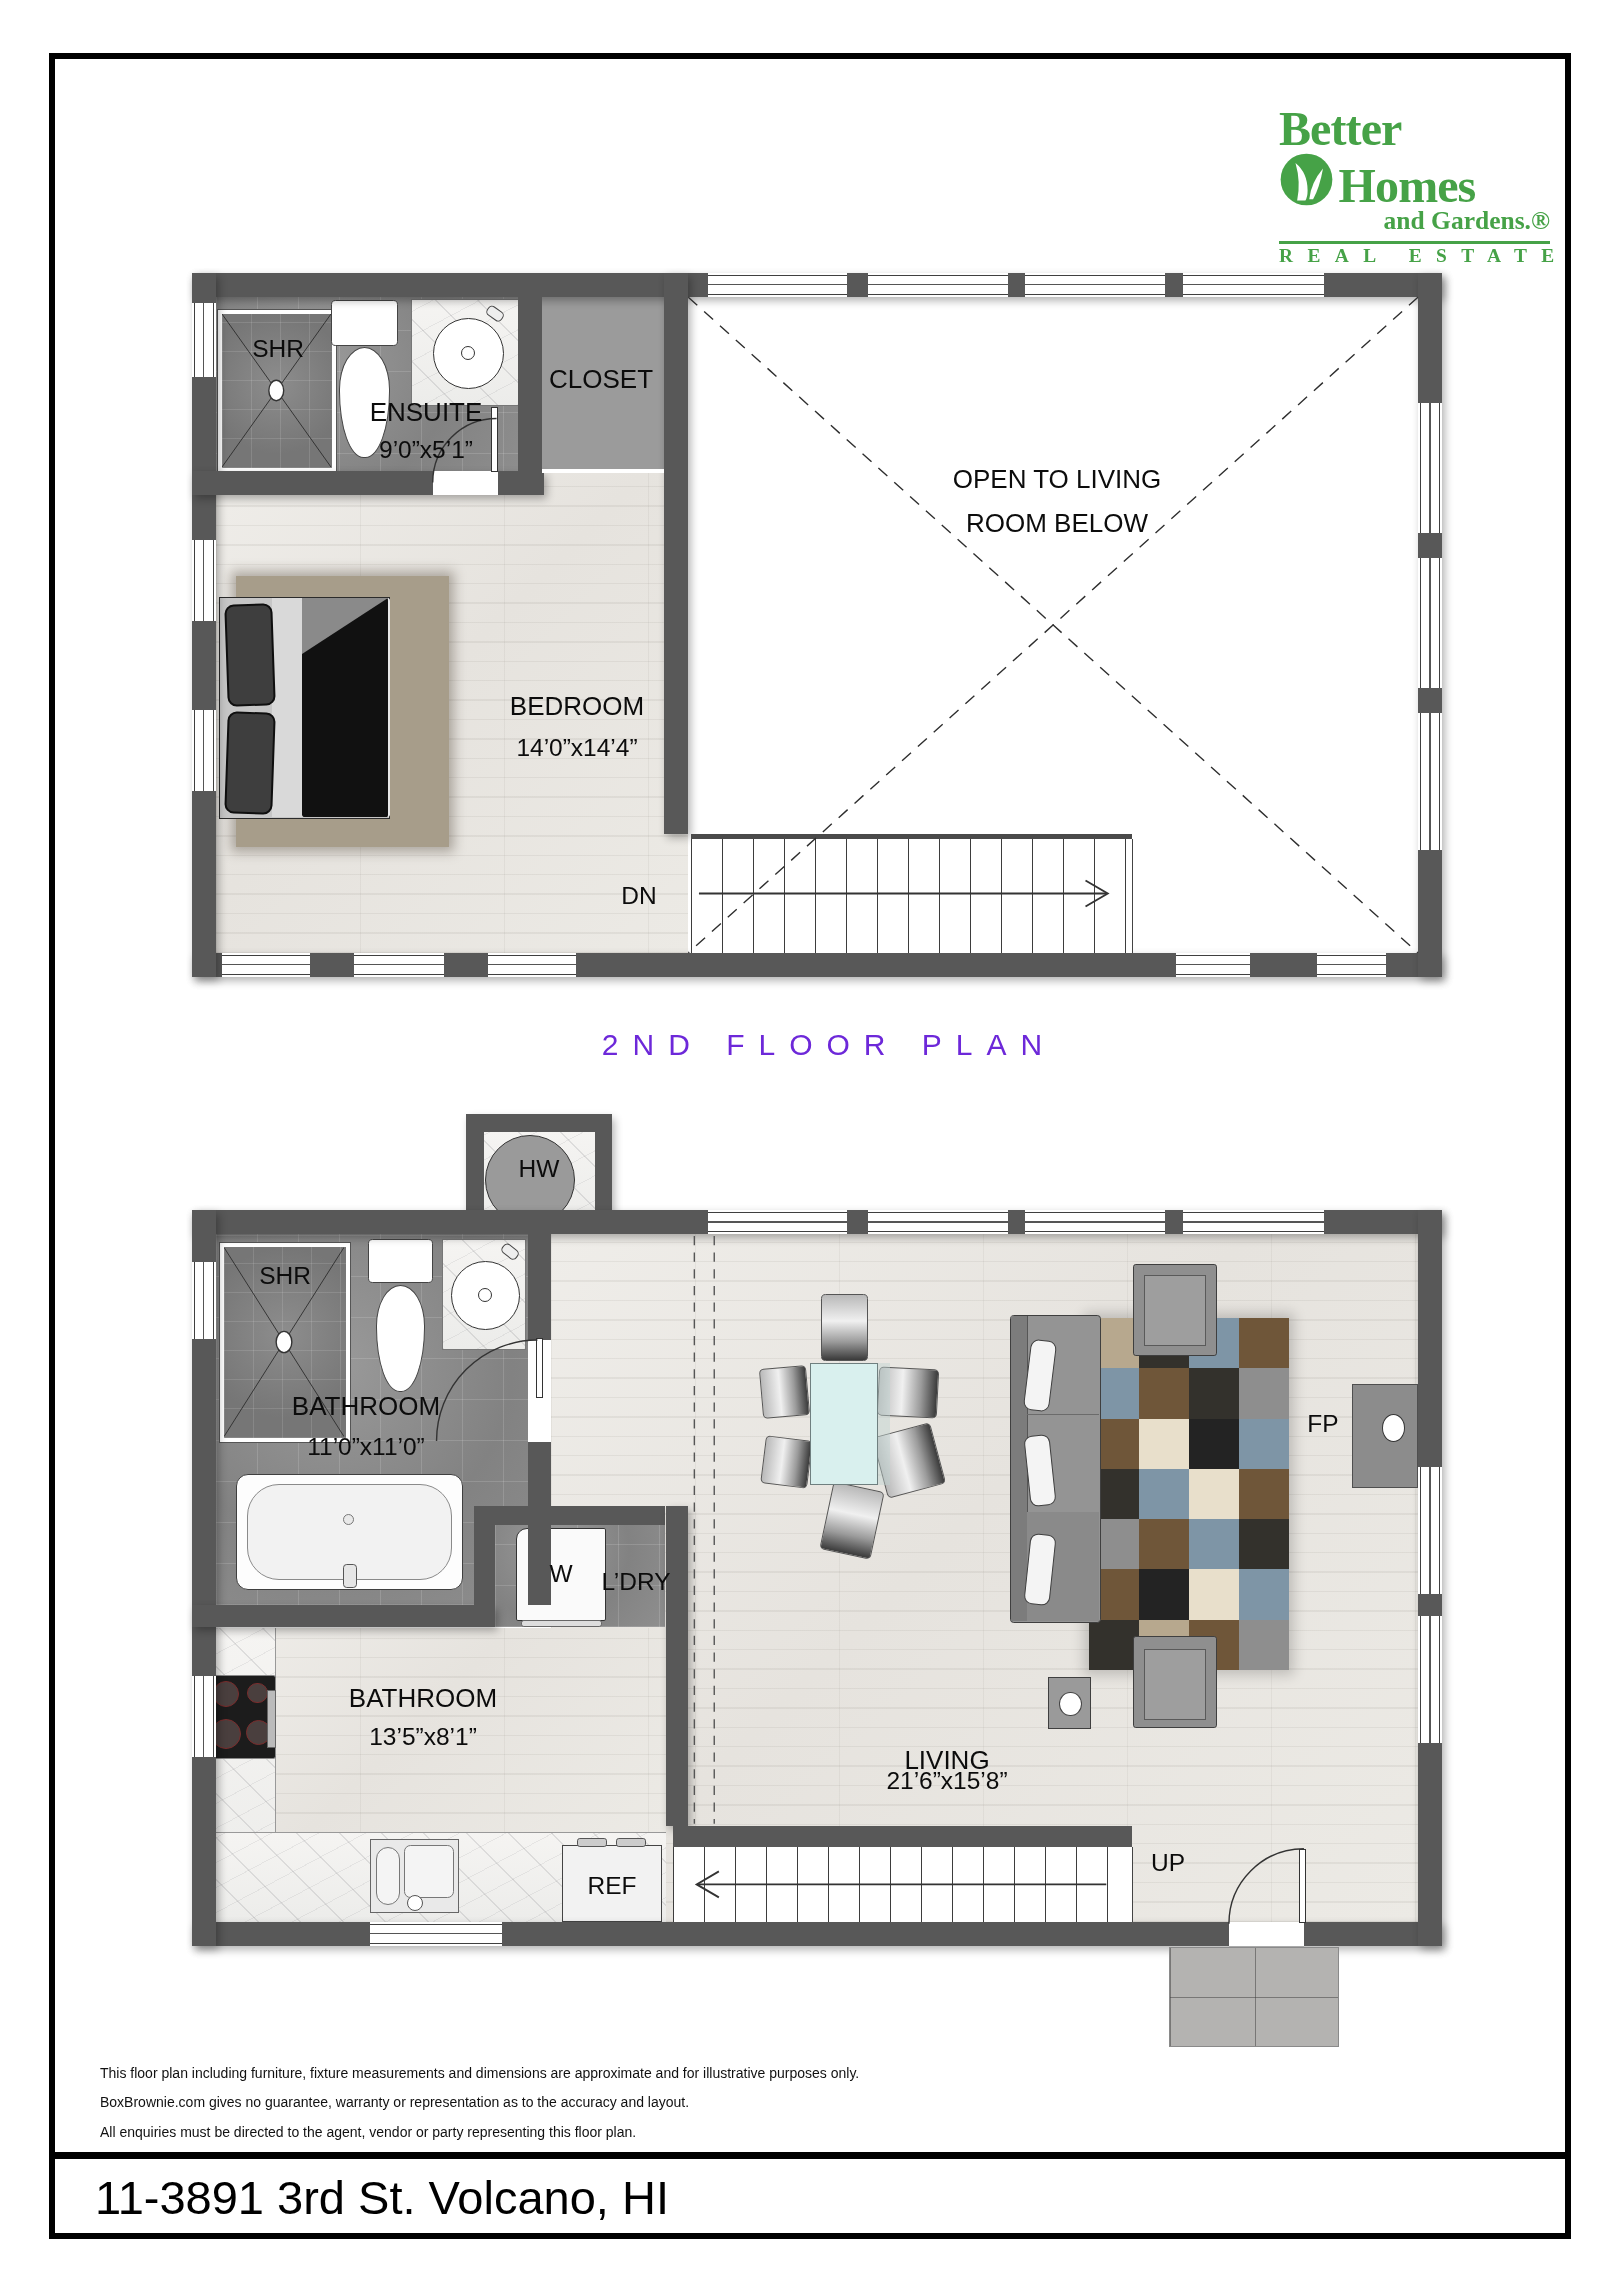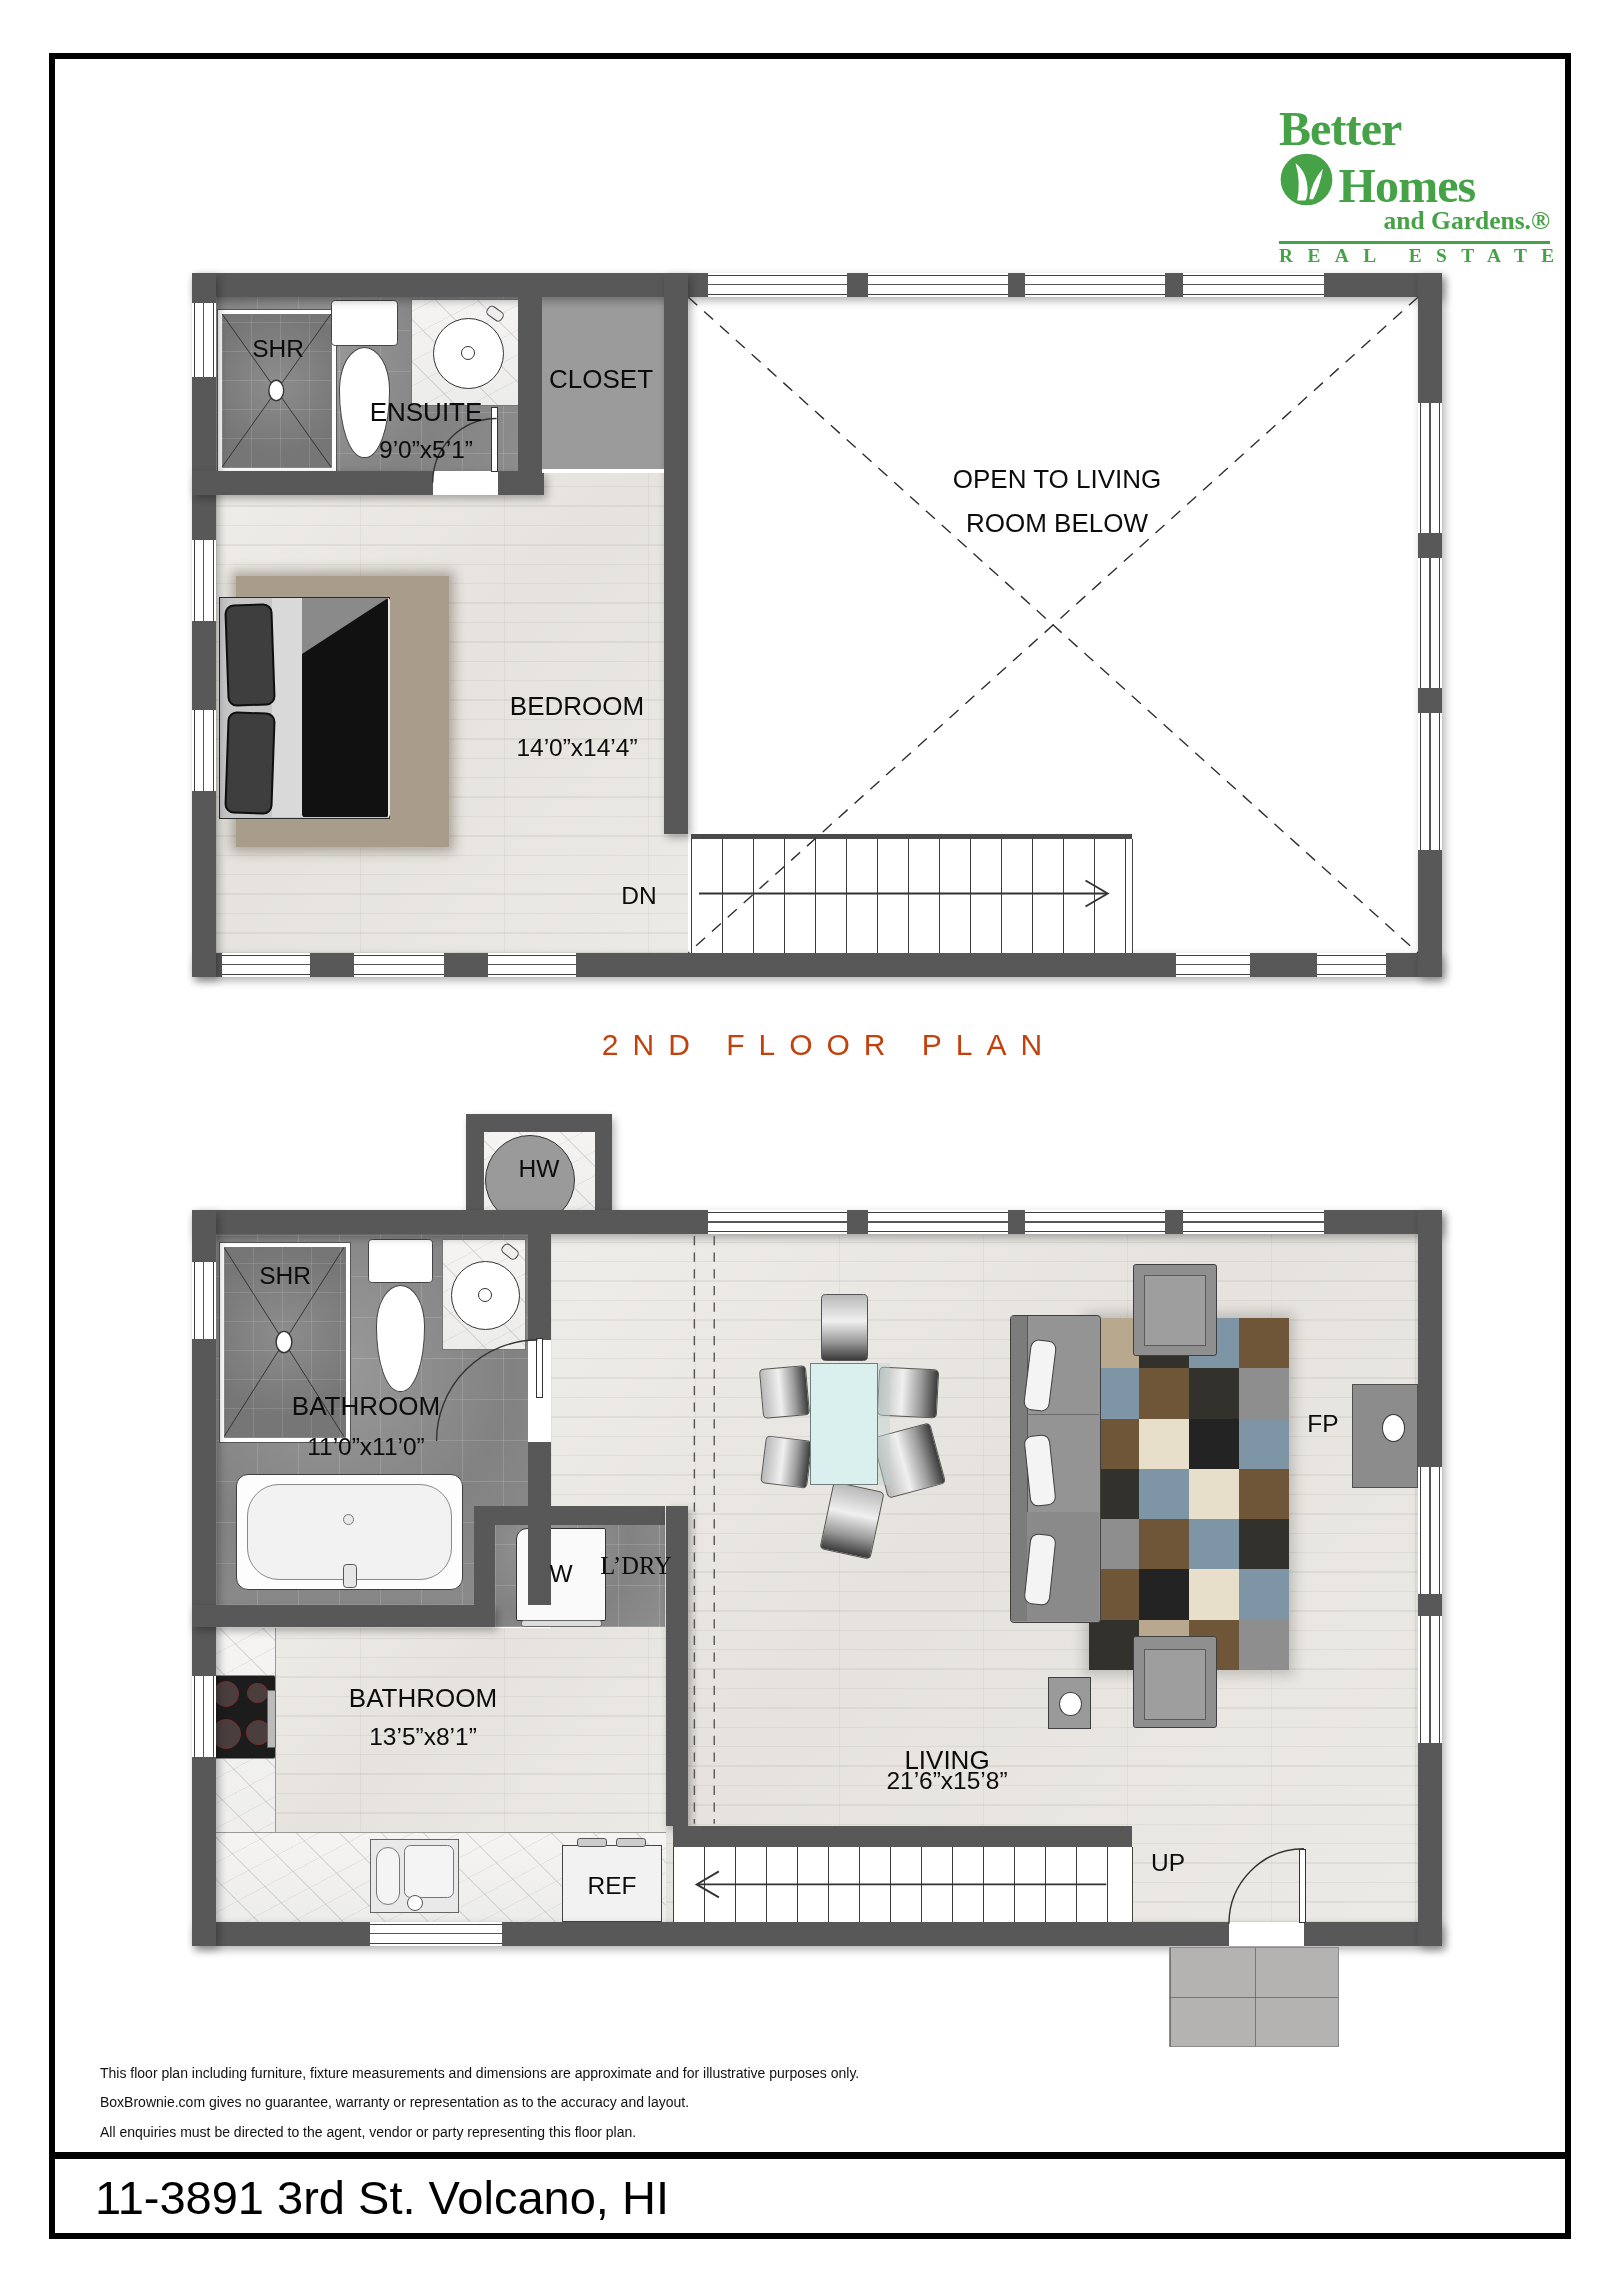--- a/index.html
+++ b/index.html
@@ -40,21 +40,21 @@
      #b4b3b1;}
   .closetfloor{background:#9b9b9b;}
   
   .treads{background:repeating-linear-gradient(90deg,#3d3d3d 0 1.4px,rgba(0,0,0,0) 1.4px 31px),#fff;}
   
   .lbl{position:absolute;transform:translate(-50%,-50%);font-size:26px;line-height:1.1;
        white-space:nowrap;text-align:center;color:#0c0c0c;}
   .dim{font-size:24.5px;}
   .sm{font-size:24.5px;}
   .title{position:absolute;transform:translate(-50%,-50%);font-size:30px;letter-spacing:14px;
-         white-space:nowrap;color:#c2410c;}
+         white-space:nowrap;color:#6d28d9;}
   
   .box{position:absolute;box-sizing:border-box;}
   .pillow{position:absolute;background:#f4f4f4;border:1.9px solid #3e3e3e;border-radius:8.3px;}
   .chromeV{background:linear-gradient(180deg,#b9b9b9,#f0f0f0 40%,#9b9b9b 72%,#3a3a3a);border:0.9px solid #555;border-radius:4.6px;}
   .chromeH{background:linear-gradient(90deg,#b9b9b9,#f0f0f0 40%,#9b9b9b 72%,#3a3a3a);border:0.9px solid #555;border-radius:4.6px;}
   svg.overlay{position:absolute;left:0;top:0;pointer-events:none;}
   
   #logo{position:absolute;left:1279px;top:107px;width:271px;font-family:"Liberation Serif",serif;font-weight:bold;}
   #logo .l1{font-size:48px;line-height:.92;letter-spacing:-0.9px;}
   #logo .l2{display:flex;align-items:flex-end;margin-top:0.9px;}
@@ -350,21 +350,21 @@
       <line x1="1128" y1="285" x2="1128" y2="1555" stroke="#555" stroke-width="3" stroke-dasharray="20 16"></line>
       <path d="M 528 728 A 218 218 0 0 1 746 510" fill="none" stroke="#333" stroke-width="3"></path>
       <path d="M 2240 1771 A 162 162 0 0 1 2402 1609" fill="none" stroke="#333" stroke-width="3"></path>
       <line x1="1975" y1="1686" x2="1092" y2="1686" stroke="#333" stroke-width="4"></line>
       <polyline points="1138,1658 1090,1686 1138,1714" fill="none" stroke="#333" stroke-width="4"></polyline>
     </svg>
 
     <div class="lbl" style="left:174px;top:302px;">BATHROOM</div>
     <div class="lbl dim" style="left:174px;top:343px;">11’0”x11’0”</div>
     <div class="lbl sm" style="left:369px;top:470px;">W</div>
-    <div class="lbl sm" style="left:444px;top:462px;font-family:Liberation Serif, serif;">L’DRY</div>
+    <div class="lbl sm" style="left:444px;top:478px;">L’DRY</div>
     <div class="lbl" style="left:231px;top:594px;">BATHROOM</div>
     <div class="lbl dim" style="left:231px;top:633px;">13’5”x8’1”</div>
     <div class="lbl" style="left:755px;top:635px;margin-top:21px;">LIVING</div>
     <div class="lbl dim" style="left:755px;top:677px;">21’6”x15’8”</div>
     <div class="lbl sm" style="left:976px;top:759px;">UP</div>
   </div>
 
 
   <div class="disc" style="top:2066px;">This floor plan including furniture, fixture measurements and dimensions are approximate and for illustrative purposes only.</div>
   <div class="disc" style="top:2095px;">BoxBrownie.com gives no guarantee, warranty or representation as to the accuracy and layout.</div>

